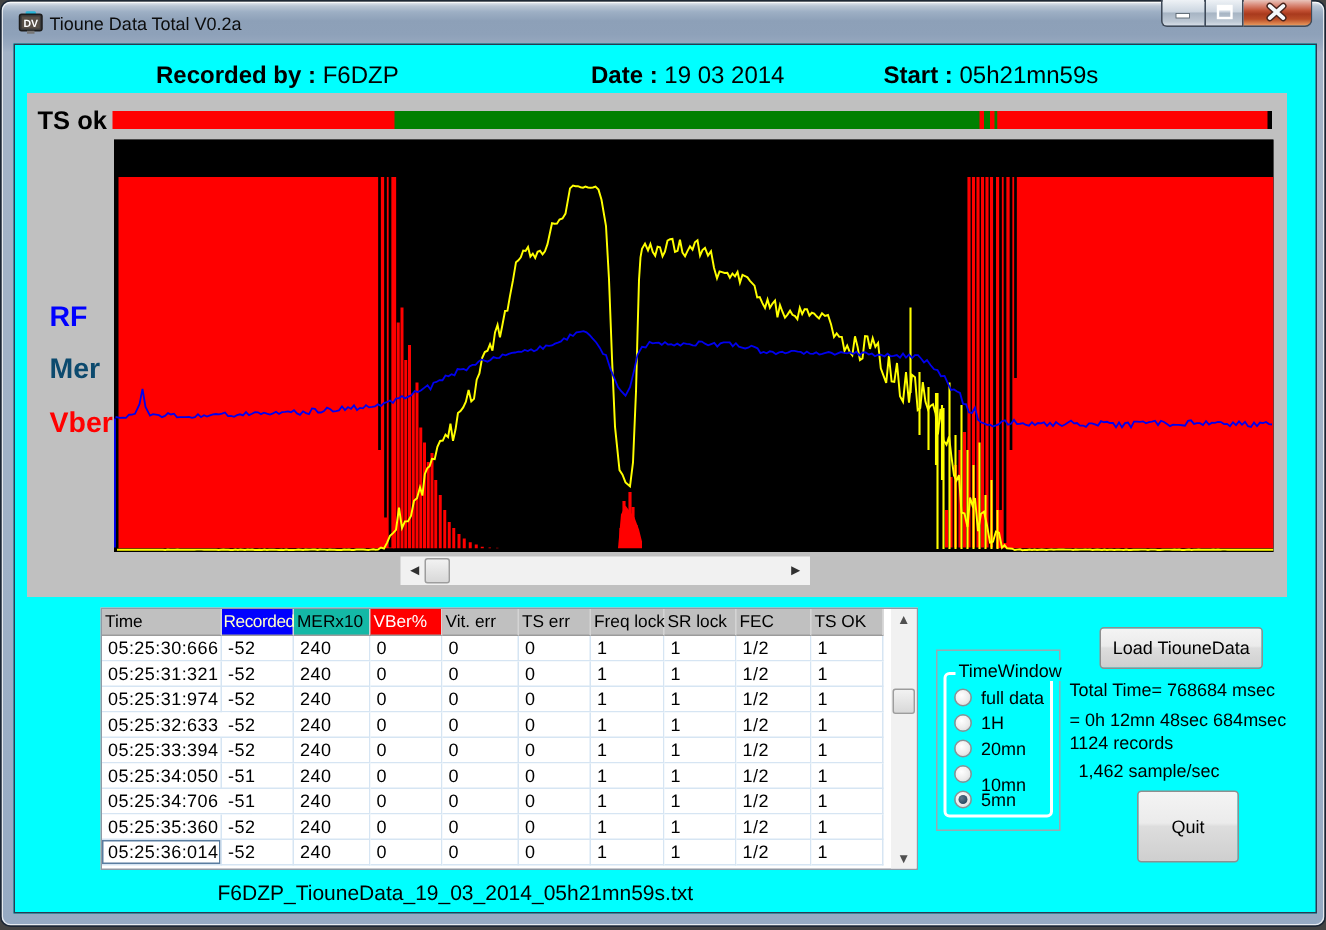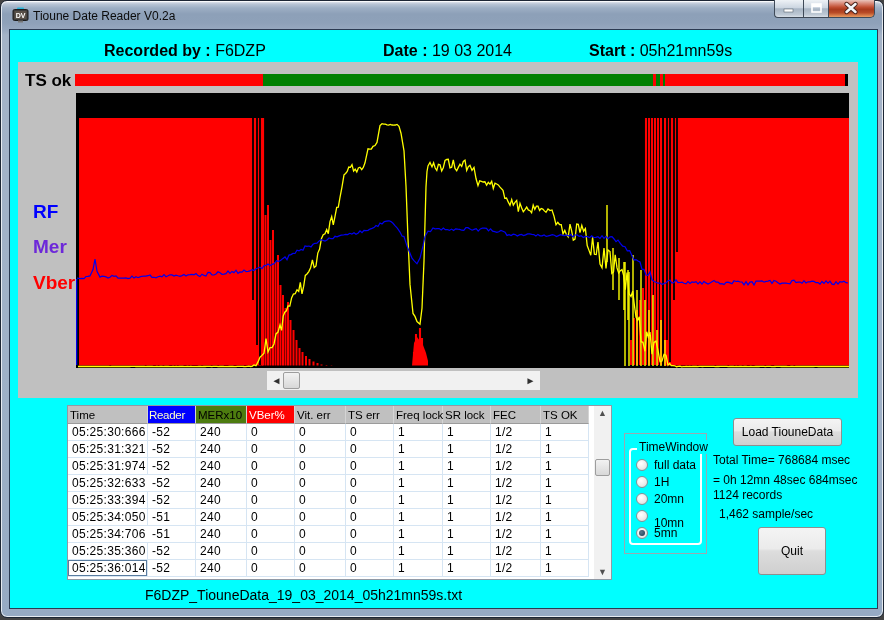--- a/index.html
+++ b/index.html
@@ -24,21 +24,21 @@
 .cb.mx { width:26px;
   background:linear-gradient(180deg,#eef2f6 0%,#ccd6e1 45%,#a7b5c4 52%,#bdc8d4 85%,#d8dfe7 100%); }
 .cb.cl { width:46px; border-left:none; border-bottom-right-radius:5px;
   background:linear-gradient(180deg,#e9c5bc 0%,#d98a79 20%,#c14f32 42%,#a93a1d 55%,#b94c26 75%,#dd854f 93%,#e89e60 100%); }
 .hdrlbl { position:absolute; top:42px; font-size:16px; color:#000; white-space:nowrap; }
 .panel { position:absolute; left:18px; top:62px; width:840px; height:336px; background:#c0c0c0; }
 .tsok { position:absolute; left:7px; top:9px; font-size:17px; font-weight:bold; color:#000; }
 .tsbar { position:absolute; left:57px; top:12px; width:773px; height:12px; background:#ff0000; }
 .plotwrap { position:absolute; left:58px; top:31px; width:773px; height:275px; background:#000; }
 .lblRF { position:absolute; left:15px; top:139px; font-size:19px; font-weight:bold; color:#0000ff; }
-.lblMer { position:absolute; left:15px; top:174px; font-size:19px; font-weight:bold; color:#6d28d9; }
+.lblMer { position:absolute; left:15px; top:174px; font-size:19px; font-weight:bold; color:#0c4a6e; }
 .lblVber { position:absolute; left:15px; top:210px; font-size:19px; font-weight:bold; color:#ff0000; }
 .hscroll { position:absolute; left:249px; top:309px; width:273px; height:19px; background:#f1f1f1; }
 .hs-arrow { position:absolute; top:0; width:19px; height:19px; color:#303030; font-size:10px; line-height:19px; text-align:center; }
 .hs-thumb { position:absolute; left:16px; top:1px; width:17px; height:17px;
   background:linear-gradient(180deg,#f2f2f2,#d8d8d8); border:1px solid #9d9d9d; border-radius:2px; }
 
 .grid { position:absolute; left:67px; top:405px; width:545px; height:175px; background:#fff; border:1px solid #9099a5; }
 .gridhdr { position:absolute; left:0; top:0; height:18px; background:#c0c0c0; font-size:11.5px; color:#000;
   line-height:18px; padding-left:2px; border-right:1px solid #d4d4d4; border-bottom:1px solid #9b9b9b; white-space:nowrap; }
 .gridcell { position:absolute; height:17px; font-size:12px; letter-spacing:0.3px; color:#000; line-height:17px; padding-left:4px;
@@ -62,38 +62,38 @@
 <body>
 <div class="win"></div>
 
 <svg class="abs" style="left:12px;top:7px" width="17" height="17" viewBox="0 0 17 17">
   <rect x="5" y="0.5" width="7" height="2" rx="1" fill="#27b5d8"></rect>
   <rect x="1" y="2.5" width="15" height="11" rx="1.5" fill="#3a3a3a" stroke="#1c1c1c"></rect>
   <rect x="2.5" y="4" width="12" height="8" fill="#585048"></rect>
   <text x="8.5" y="11" font-size="7" font-weight="bold" fill="#fff" text-anchor="middle" font-family="Liberation Sans">DV</text>
   <rect x="6" y="13.5" width="5" height="2" fill="#777"></rect>
 </svg>
-<div class="titletxt">Tioune Date Reader V0.2a</div>
+<div class="titletxt">Tioune Data Total V0.2a</div>
 <div class="capbtns">
   <div class="cb mn"><svg width="27" height="16" viewBox="0 0 27 16">
         <rect x="9" y="9" width="9" height="3" fill="#fff" stroke="#5a6670" stroke-width="0.6"></rect>
       </svg></div>
   <div class="cb mx"><svg width="24" height="16" viewBox="0 0 24 16">
         <rect x="8" y="4" width="9" height="8" fill="none" stroke="#fff" stroke-width="1.6"></rect>
         <rect x="8" y="4" width="9" height="3" fill="#fff"></rect>
       </svg></div>
   <div class="cb cl"><svg width="44" height="16" viewBox="0 0 44 16">
         <path d="M17.5 4 L26.5 12 M26.5 4 L17.5 12" stroke="#47231c" stroke-width="4.4" stroke-linecap="round"></path>
         <path d="M17.5 4 L26.5 12 M26.5 4 L17.5 12" stroke="#f4f8fb" stroke-width="2.5" stroke-linecap="round"></path>
       </svg></div>
 </div>
 <div class="client"></div>
 
 <div class="hdrlbl" style="left:104px"><b>Recorded by :</b> F6DZP</div>
-<div class="hdrlbl" style="left:383px"><b>Date :</b> 19 03 2014</div>
+<div class="hdrlbl" style="left:394px"><b>Date :</b> 19 03 2014</div>
 <div class="hdrlbl" style="left:589px"><b>Start :</b> 05h21mn59s</div>
 
 <div class="panel">
   <div class="tsok">TS ok</div>
   <div class="tsbar">
     <div class="abs" style="left:188px;top:0;width:402px;height:12px;background:#008000"></div>
     <div class="abs" style="left:578px;top:0;width:3px;height:12px;background:#ff0000"></div>
     <div class="abs" style="left:585px;top:0;width:3px;height:12px;background:#ff0000"></div>
     <div class="abs" style="left:590px;top:0;width:180px;height:12px;background:#ff0000"></div>
     <div class="abs" style="left:770px;top:0;width:3px;height:12px;background:#000"></div>
@@ -178,22 +178,22 @@
   <div class="lblVber">Vber</div>
   <div class="hscroll">
     <div class="hs-arrow" style="left:0">◄</div>
     <div class="hs-arrow" style="right:0">►</div>
     <div class="hs-thumb"></div>
   </div>
 </div>
 
 <div class="grid">
     <div class="gridhdr" style="left:0px;width:80px;">Time</div>
-    <div class="gridhdr" style="left:80px;width:48px;background:#0000ff;color:#ffffc8;padding-left:1px;letter-spacing:-0.3px;">Reader</div>
-    <div class="gridhdr" style="left:128px;width:51px;background:#4d7c0f;color:#000000;">MERx10</div>
+    <div class="gridhdr" style="left:80px;width:48px;background:#0000ff;color:#ffffc8;padding-left:1px;letter-spacing:-0.3px;">Recorded</div>
+    <div class="gridhdr" style="left:128px;width:51px;background:#14b8a6;color:#000000;">MERx10</div>
     <div class="gridhdr" style="left:179px;width:48px;background:#ff0000;color:#ffffff;">VBer%</div>
     <div class="gridhdr" style="left:227px;width:51px;">Vit. err</div>
     <div class="gridhdr" style="left:278px;width:48px;">TS err</div>
     <div class="gridhdr" style="left:326px;width:49px;">Freq lock</div>
     <div class="gridhdr" style="left:375px;width:48px;">SR lock</div>
     <div class="gridhdr" style="left:423px;width:50px;">FEC</div>
     <div class="gridhdr" style="left:473px;width:48px;">TS OK</div>
     <div class="gridcell" style="left:0px;top:18px;width:80px;">05:25:30:666</div>
     <div class="gridcell" style="left:80px;top:18px;width:48px;">-52</div>
     <div class="gridcell" style="left:128px;top:18px;width:51px;">240</div>

